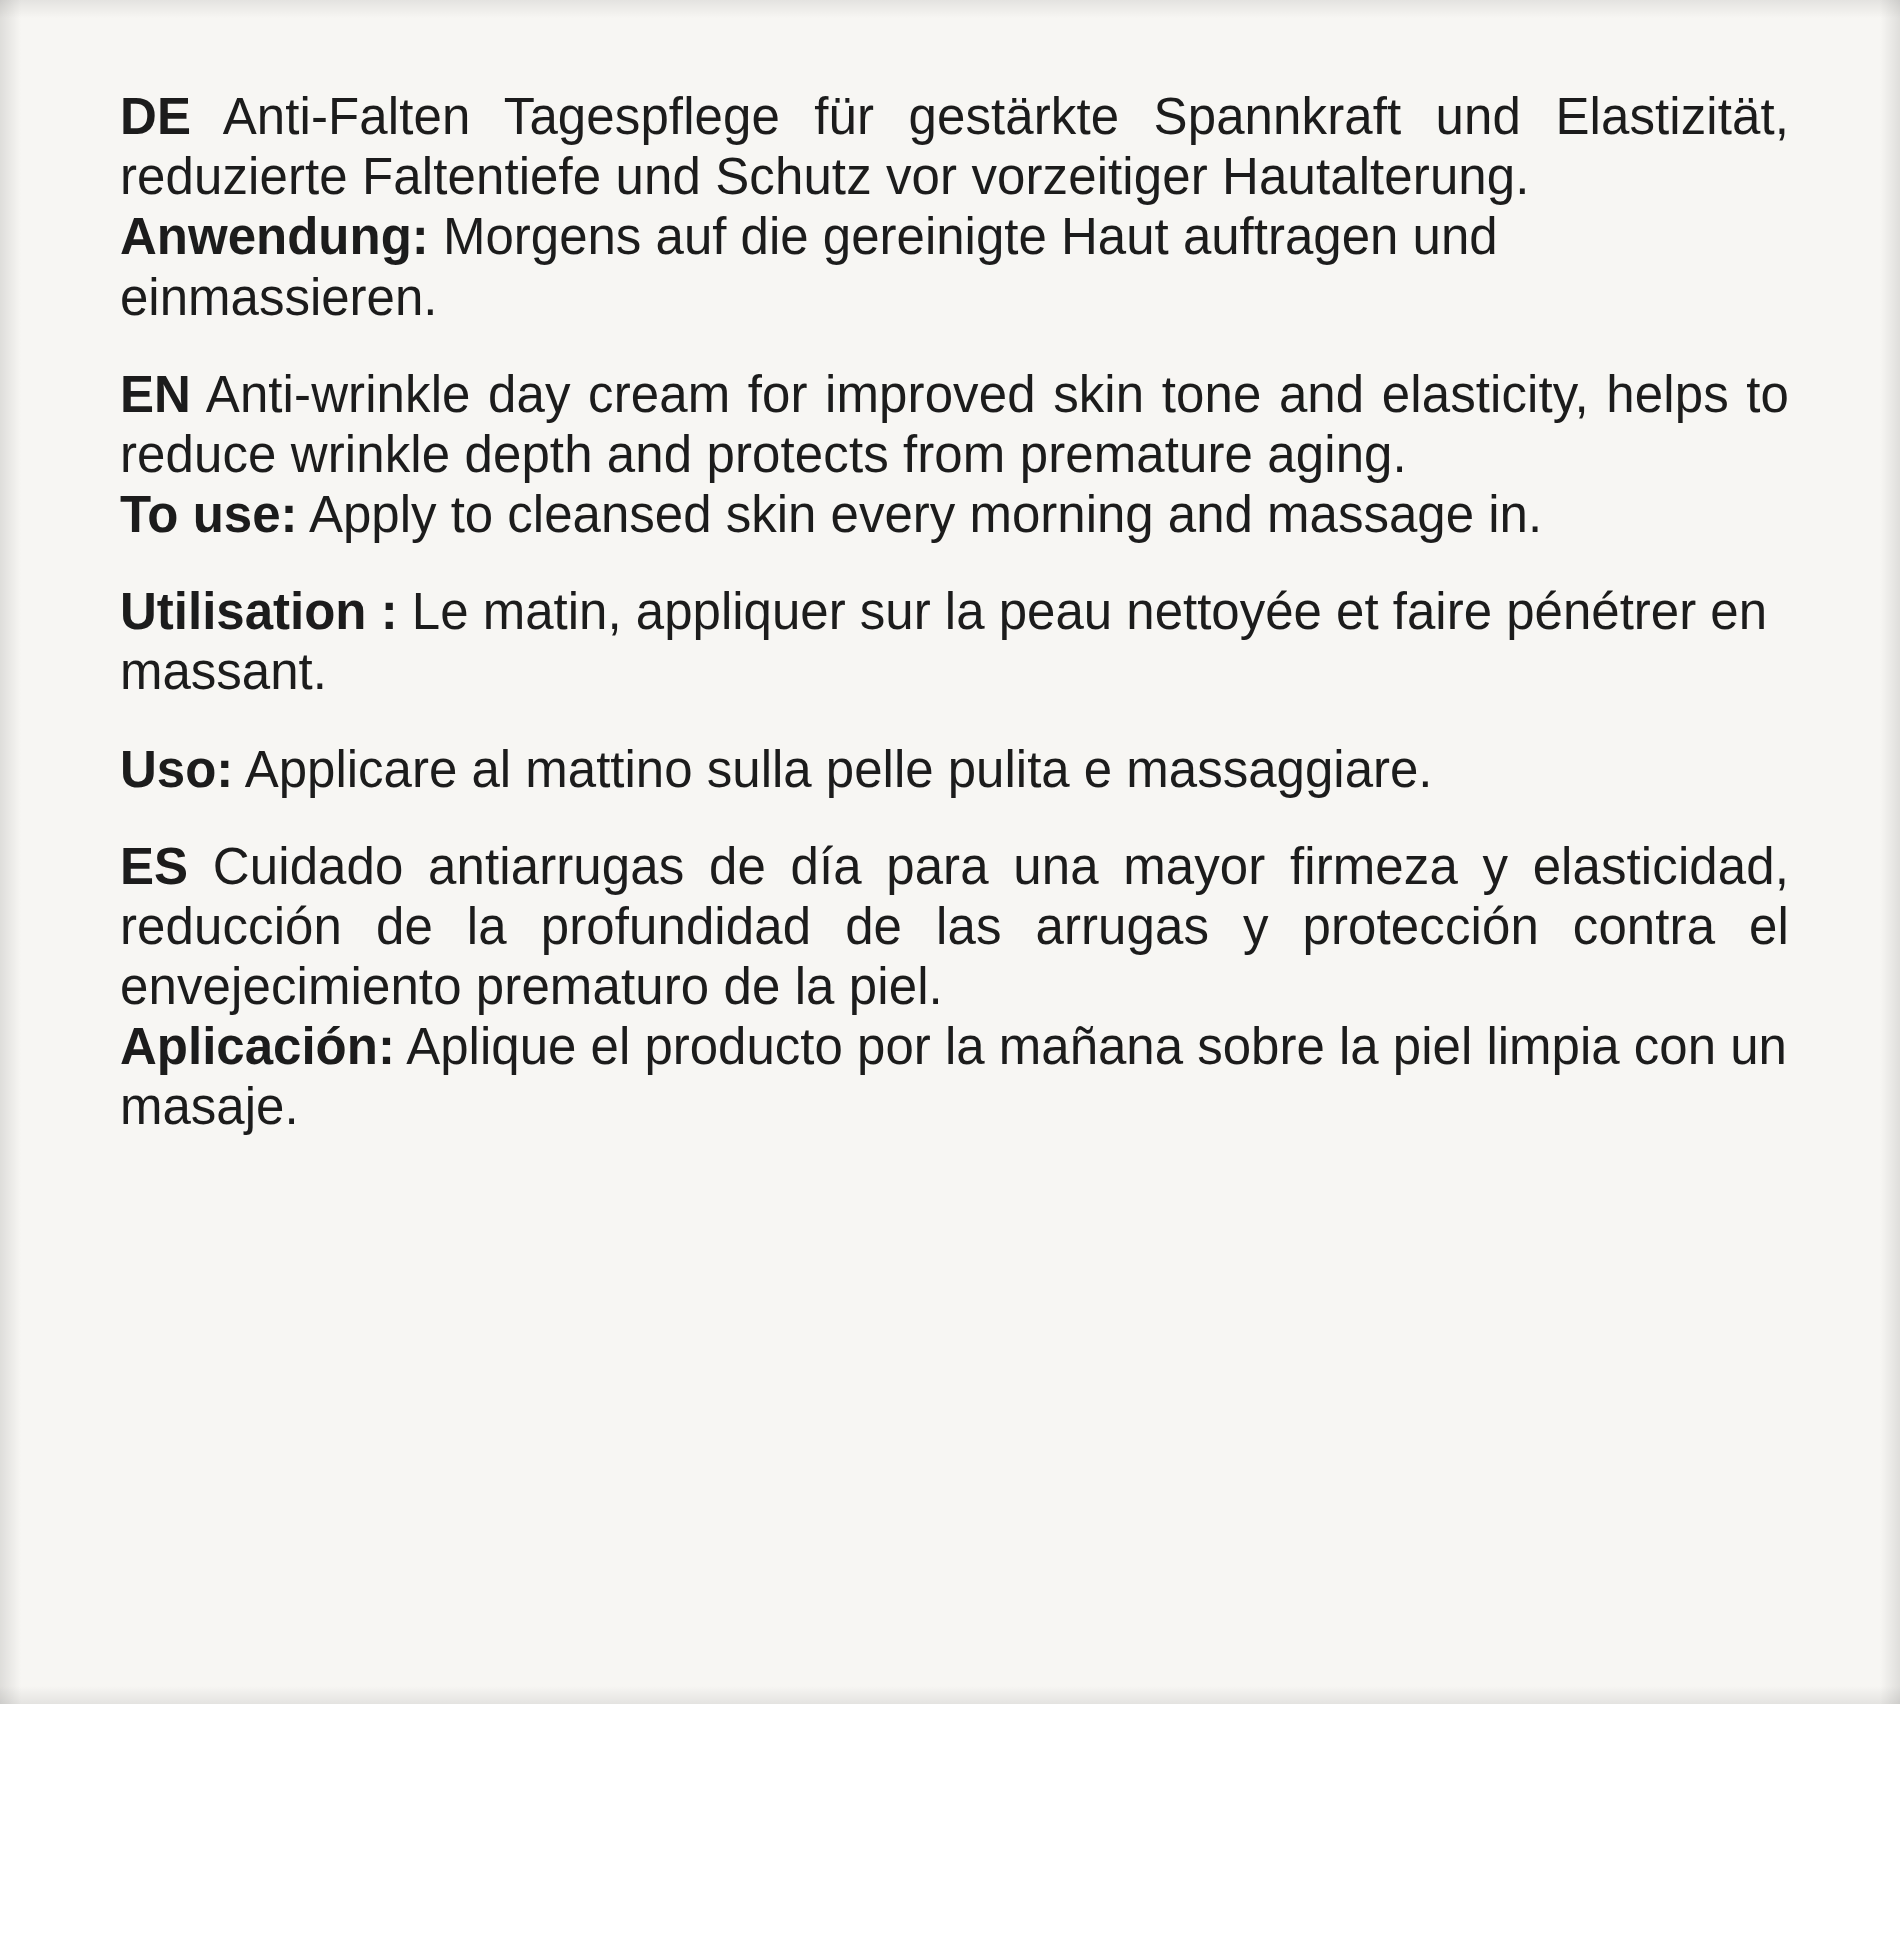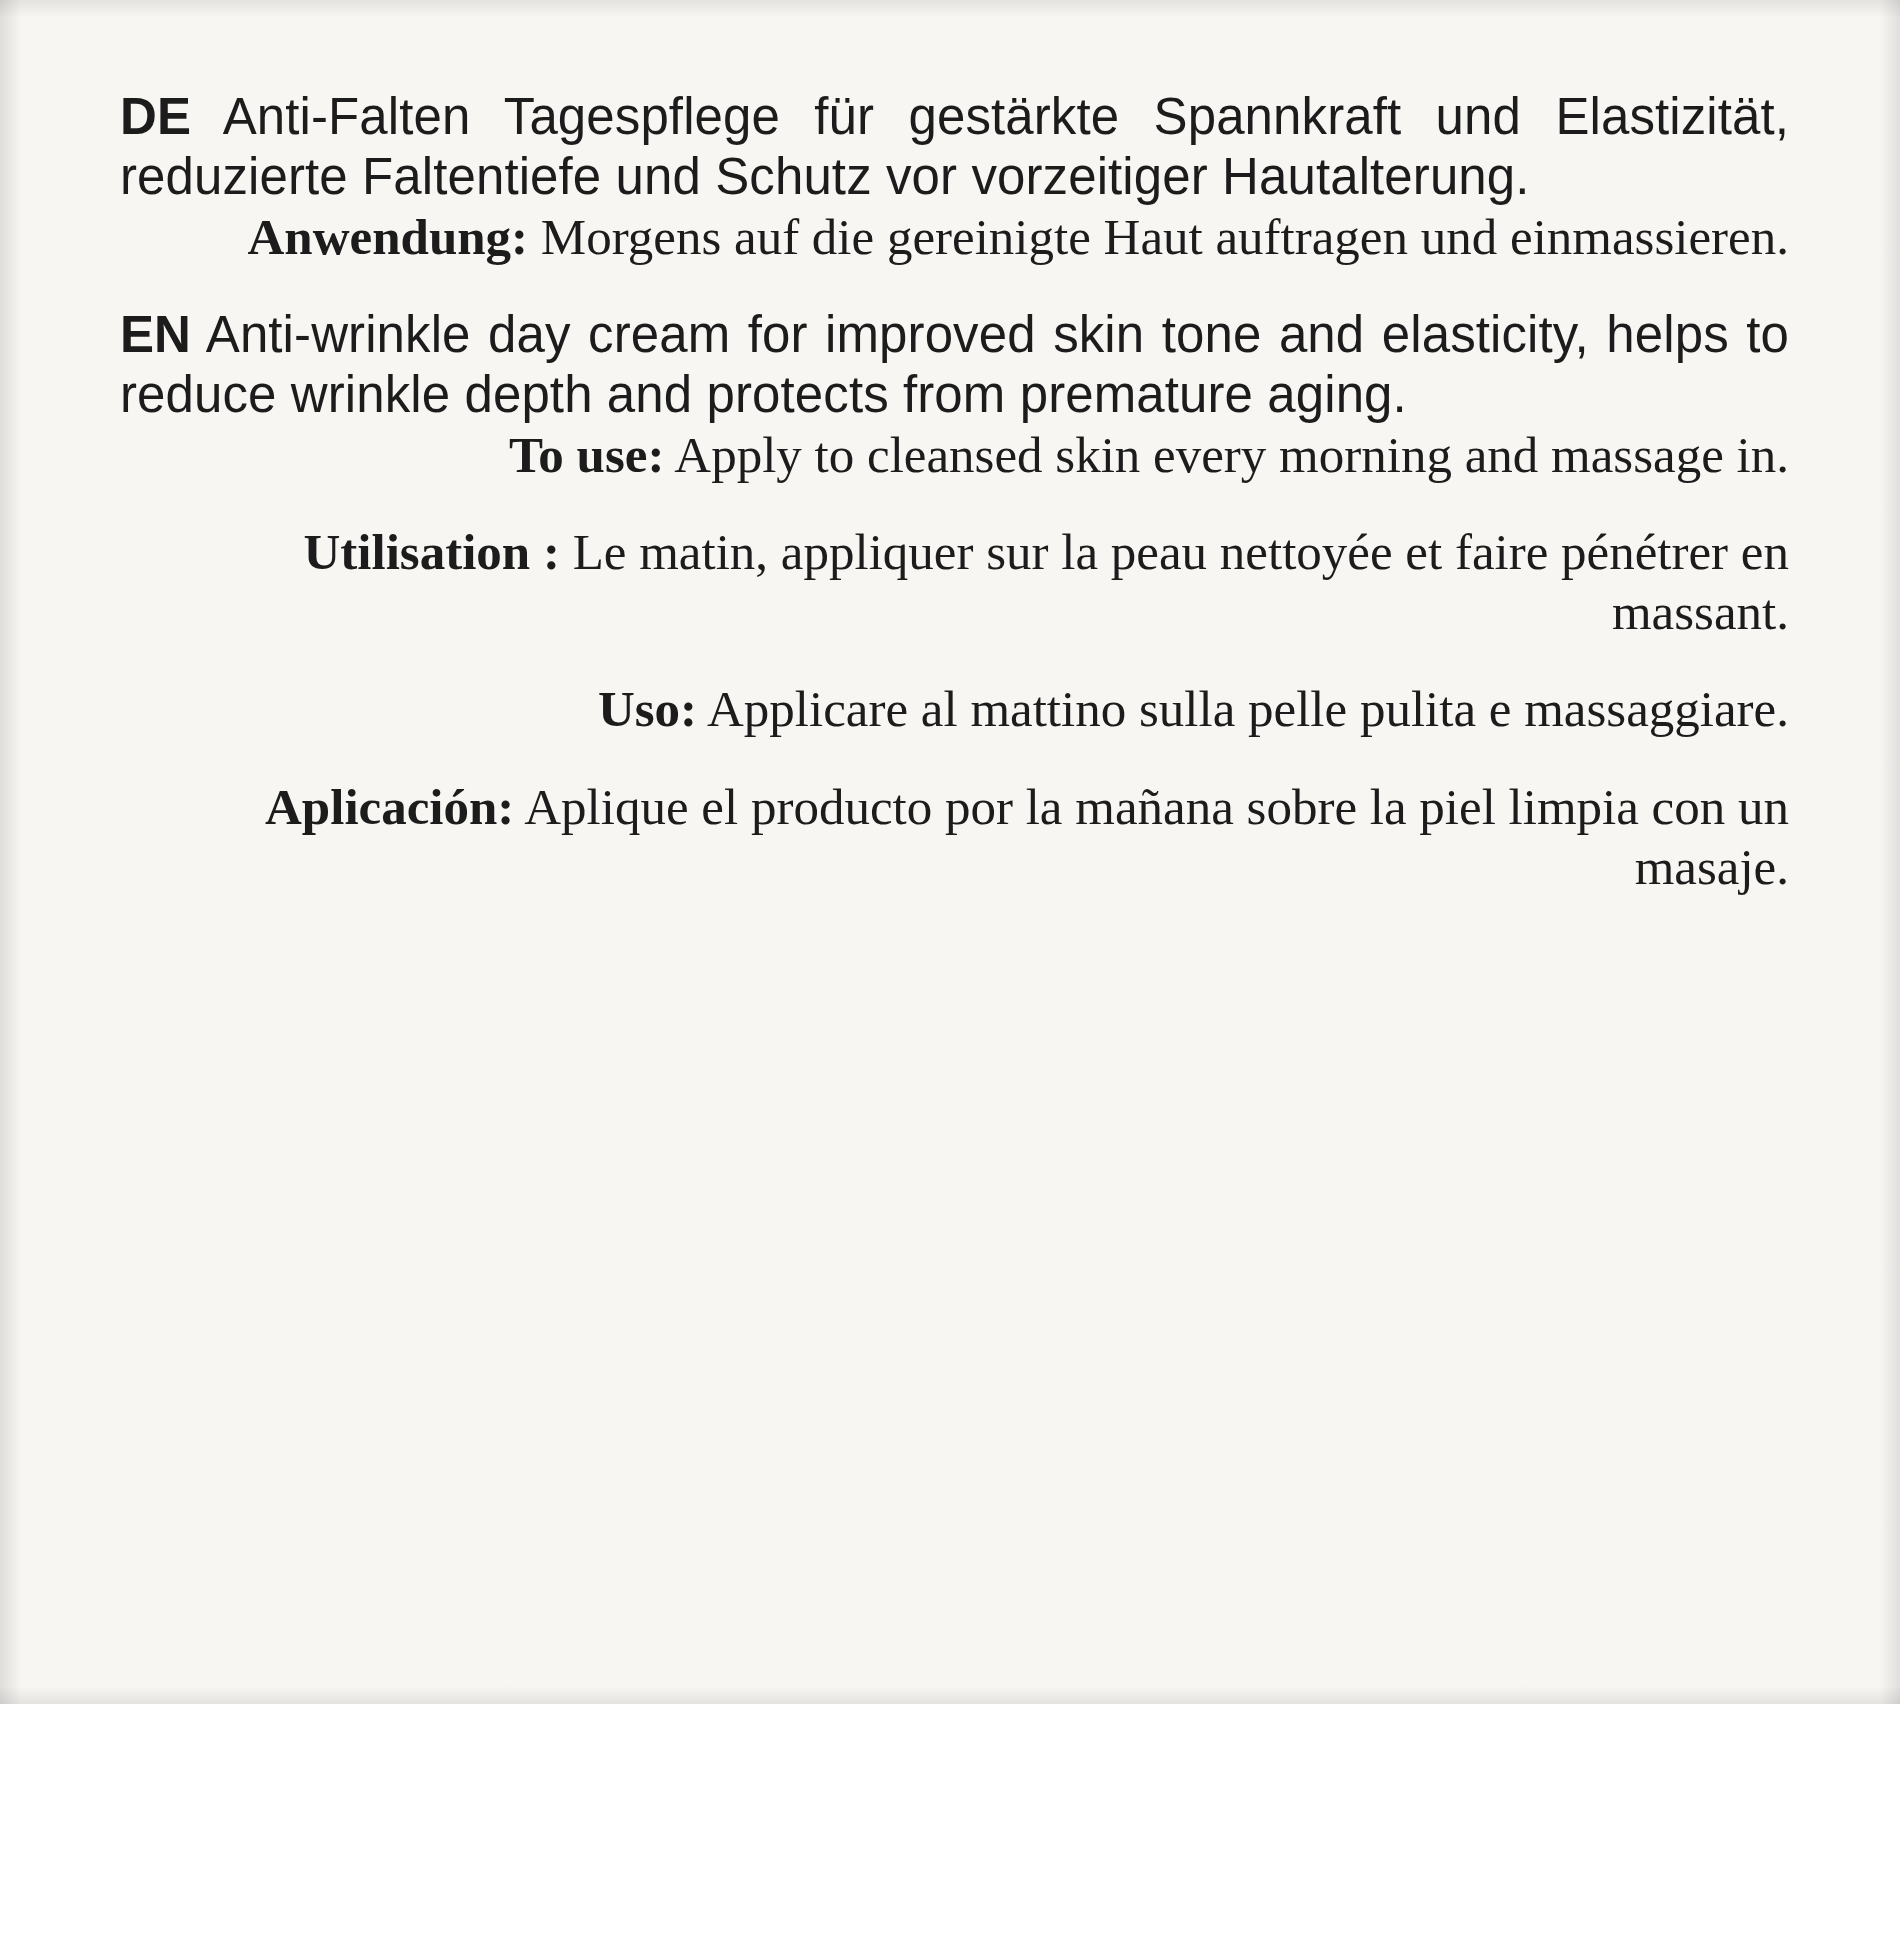--- a/index.html
+++ b/index.html
@@ -60,22 +60,21 @@
     font-weight: bold;
   }
   .usage {
     font-size: 51px;
     line-height: 1.18;
     margin: 0;
     text-align: justify;
     text-justify: inter-word;
   }
   .usage.natural {
-    text-align: right;
-    font-family: Liberation Serif, serif;
+    text-align: left;
   }
 </style>
 </head>
 <body>
 
 <div class="package">
   <div class="label-body">
 
     <div class="block">
       <p class="para"><span class="lang">DE</span> <span>Anti-Falten Tagespflege für gestärkte Spannkraft und Elastizität, reduzierte Faltentiefe und Schutz vor vorzeitiger Hautalterung.</span></p>
@@ -89,18 +88,19 @@
 
     <div class="block">
       <p class="usage natural"><span class="usage-label">Utilisation :</span> <span>Le matin, appliquer sur la peau nettoyée et faire pénétrer en massant.</span></p>
     </div>
 
     <div class="block">
       <p class="usage natural"><span class="usage-label">Uso:</span> <span>Applicare al mattino sulla pelle pulita e massaggiare.</span></p>
     </div>
 
     <div class="block">
+      <p class="para"><span class="lang">ES</span> <span>Cuidado antiarrugas de día para una mayor firmeza y elasticidad, reducción de la profundidad de las arrugas y protección contra el envejecimiento prematuro de la piel.</span></p>
       <p class="usage natural"><span class="usage-label">Aplicación:</span> <span>Aplique el producto por la mañana sobre la piel limpia con un masaje.</span></p>
     </div>
 
   </div>
 </div>
 
 
 </body></html>

